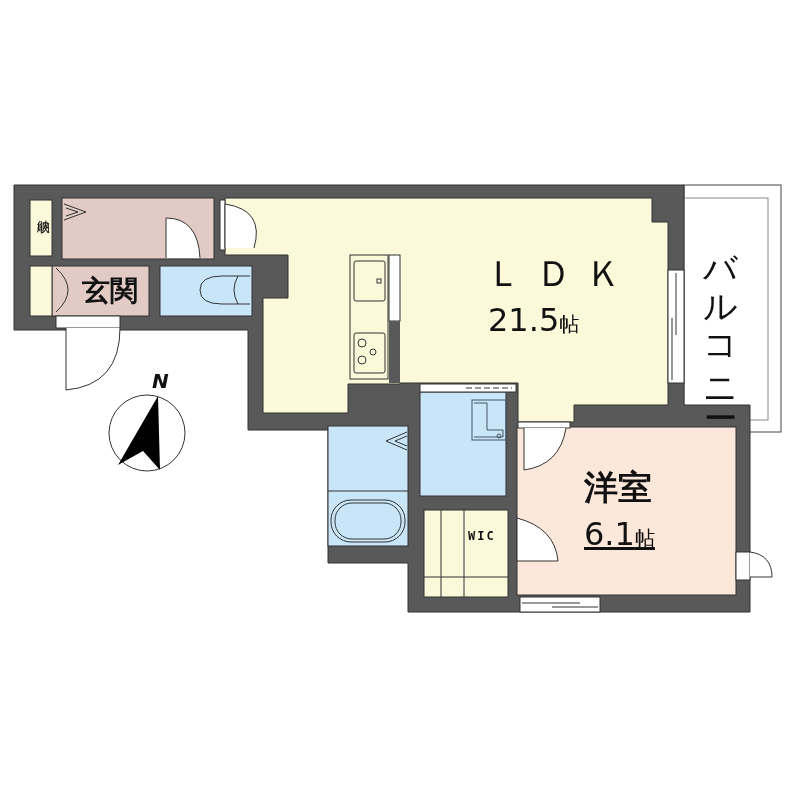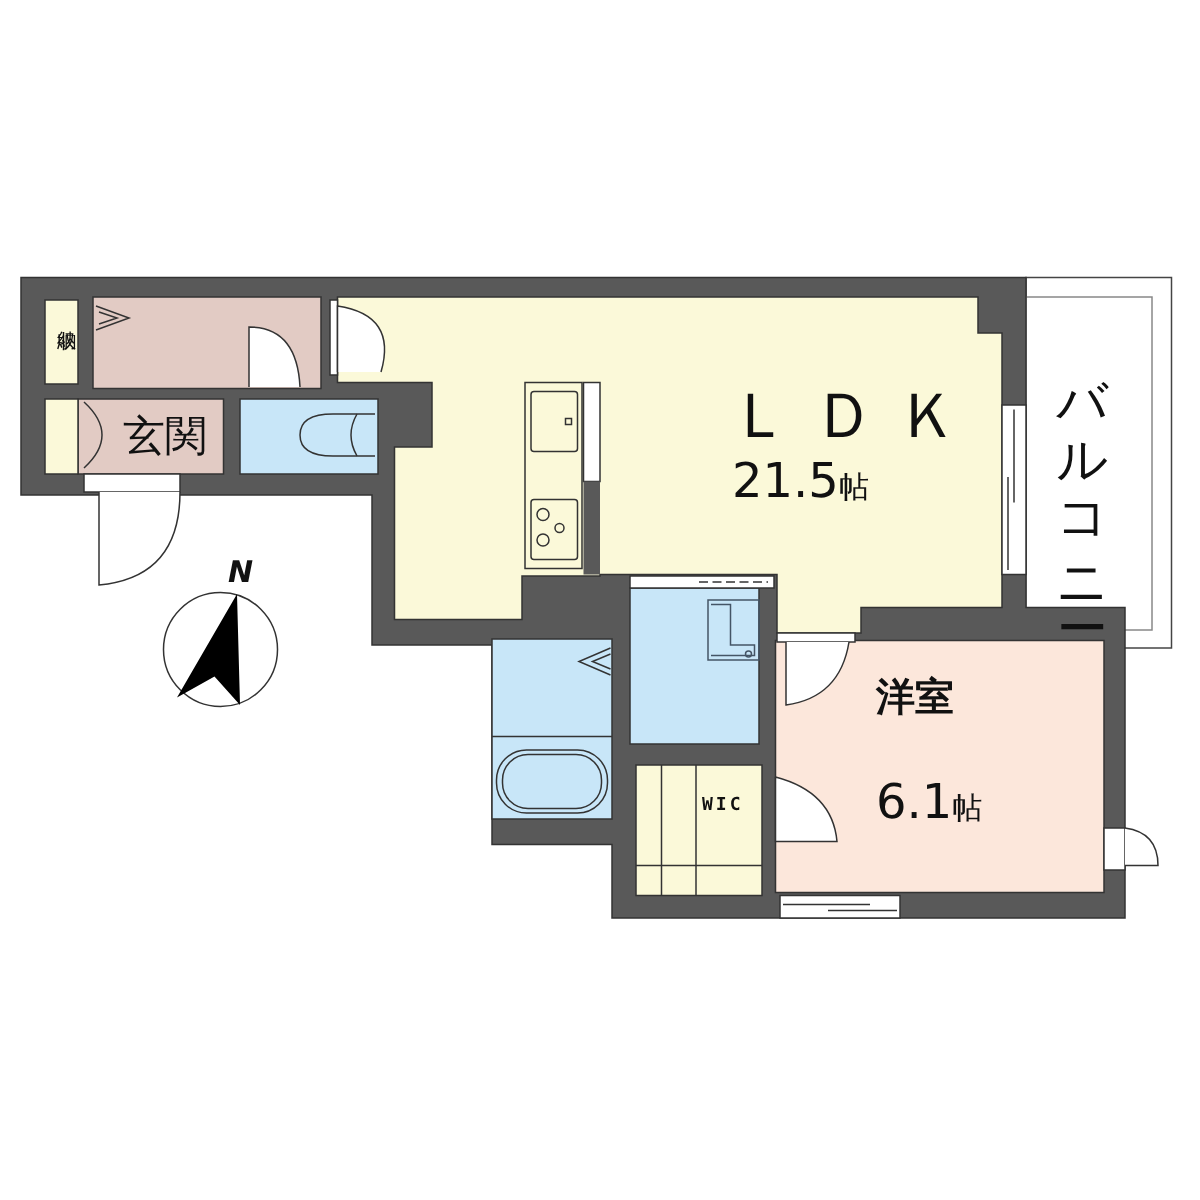--- a/index.html
+++ b/index.html
@@ -1,24 +1,24 @@
 <!DOCTYPE html>
 <html><head>
 <meta charset="utf-8">
 <style>
   html, body { margin:0; padding:0; background:#ffffff; }
   body { width:800px; height:800px; position:relative; overflow:hidden; font-family:"DejaVu Sans", sans-serif; }
   svg { position:absolute; left:0; top:0; }
   .lbl { position:absolute; color:#111; font-family:"DejaVu Sans", sans-serif; white-space:nowrap; line-height:1; }
-  .ldk-name { left:486px; top:256px; font-size:42px; letter-spacing:14px; }
+  .ldk-name { left:486px; top:256px; font-size:36px; letter-spacing:14px; }
   .ldk-size { left:488px; top:304px; font-size:32px; }
   .ldk-size .unit, .yo-size .unit { font-size:20px; }
-  .yo-name { left:584px; top:452px; font-size:26px; font-weight:bold; }
-  .yo-size { left:584px; top:518px; font-size:32px; }
-  .genkan { left:82px; top:277px; font-size:28px; font-weight:normal; }
+  .yo-name { left:584px; top:470px; font-size:34px; font-weight:bold; }
+  .yo-size { left:584px; top:518px; font-size:32px;text-decoration:underline; }
+  .genkan { left:82px; top:277px; font-size:28px; font-weight:bold; }
   .shuno { left:36px; top:210px; font-size:13px; line-height:14px; writing-mode:vertical-rl; }
   .wic { left:468px; top:530px; font-size:12px; font-weight:bold; letter-spacing:2px; font-family:"DejaVu Sans Mono", monospace; }
   .balcony { left:704px; top:230px; font-size:34px; writing-mode:vertical-rl; letter-spacing:4px; }
   .north { left:152px; top:371px; font-size:20px; font-weight:bold; font-style:italic; }
 </style>
 </head>
 <body>
 
 <svg width="800" height="800" viewBox="0 0 800 800">
 

